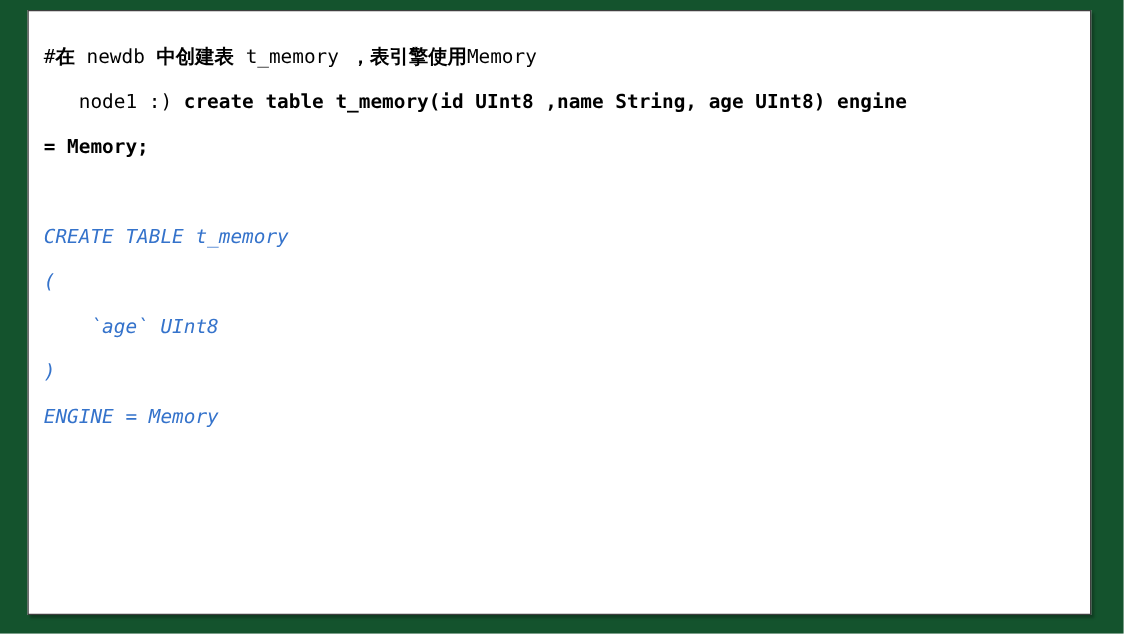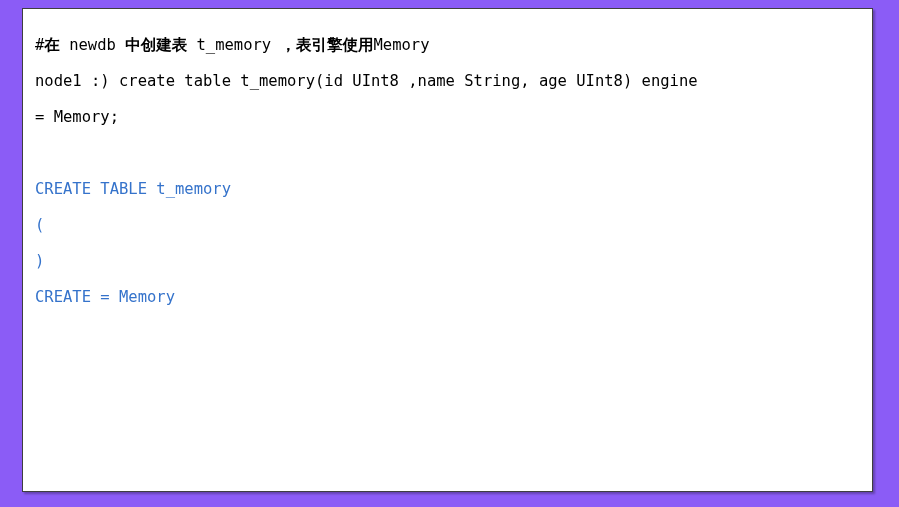--- a/index.html
+++ b/index.html
@@ -11,21 +11,21 @@
     width: 899px;
     height: 507px;
     overflow: hidden;
     font-family: "DejaVu Sans Mono", monospace;
   }
 
   #screenshot-root {
     position: relative;
     width: 899px;
     height: 507px;
-    background: #8b5cf6;
+    background: #14532d;
   }
 
   
   #code-panel {
     position: absolute;
     left: 22px;
     top: 8px;
     width: 851px;
     height: 484px;
     box-sizing: border-box;
@@ -62,31 +62,33 @@
     font-family: "DejaVu Sans Mono", "Liberation Mono", monospace;
     font-size: 15.5px;
     font-weight: normal;
   }
 
   
   .prompt {
     font-family: "DejaVu Sans Mono", "Liberation Mono", monospace;
     font-weight: normal;
     color: #000000;
+    margin-left: 28px;
   }
   
   .cmd {
     font-family: "DejaVu Sans Mono", "Liberation Mono", monospace;
-    font-weight: normal;
+    font-weight: bold;
     color: #000000;
   }
 
   
   .out {
     font-family: "DejaVu Sans Mono", "Liberation Mono", monospace;
+    font-style: italic;
     font-size: 15.5px;
     color: #3573cb;
   }
 </style>
 </head>
 <body>
 
 <div id="screenshot-root">
 
   <div id="code-panel">
@@ -95,19 +97,20 @@
       <div class="code-line"><span class="latin">#</span><span class="cjk">在</span><span class="latin"> newdb </span><span class="cjk">中创建表</span><span class="latin"> t_memory </span><span class="cjk">，表引擎使用</span><span class="latin">Memory</span></div>
 
       <div class="code-line"><span class="prompt">node1 :) </span><span class="cmd">create table t_memory(id UInt8 ,name String, age UInt8) engine</span></div>
 
       <div class="code-line"><span class="cmd">= Memory;</span></div>
 
       <div class="code-line blank"></div>
 
       <div class="code-line"><span class="out">CREATE TABLE t_memory</span></div>
       <div class="code-line"><span class="out">(</span></div>
+      <div class="code-line"><span class="out">    `age` UInt8</span></div>
       <div class="code-line"><span class="out">)</span></div>
-      <div class="code-line"><span class="out">CREATE = Memory</span></div>
+      <div class="code-line"><span class="out">ENGINE = Memory</span></div>
 
     </div>
   </div>
 
 </div>
 
 </body></html>

